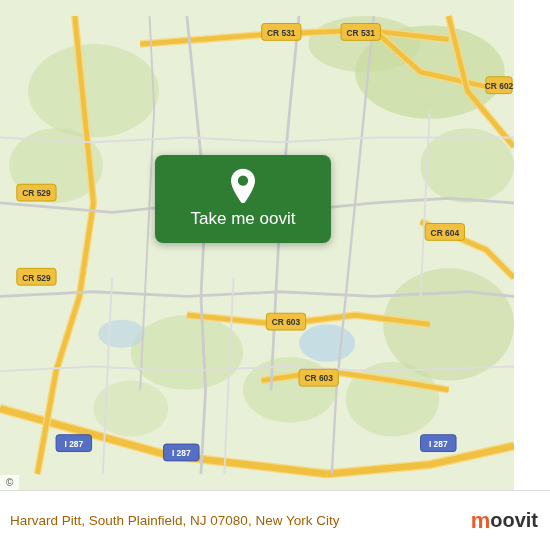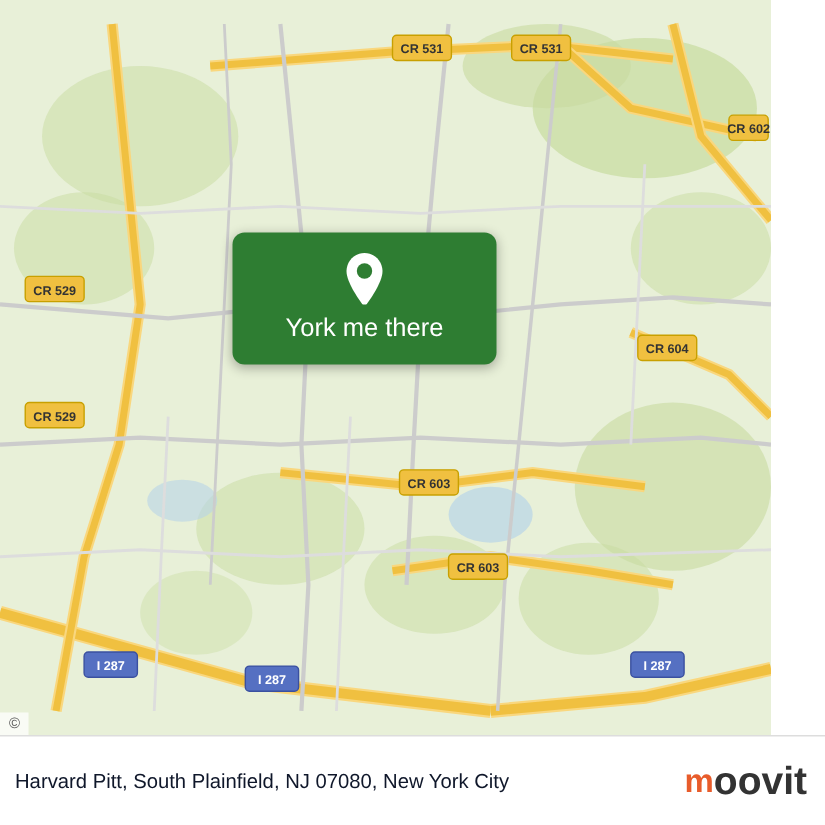--- a/index.html
+++ b/index.html
@@ -63,40 +63,40 @@
       background: white;
       display: flex;
       align-items: center;
       justify-content: space-between;
       padding: 0 12px 0 10px;
       border-top: 1px solid #ddd;
     }
 
     .address-text {
       font-size: 13.5px;
-      color: #0f172a;
+      color: #a16207;
       flex: 1;
       line-height: 1.3;
     }
 
     .moovit-logo {
       display: flex;
       align-items: center;
       gap: 0;
       flex-shrink: 0;
     }
 
     .moovit-m {
       font-size: 22px;
       font-weight: 700;
       color: #e85c2b;
     }
 
     .moovit-oovit {
-      font-size: 26px;
+      font-size: 20px;
       font-weight: 700;
       color: #333;
     }
 
     .copyright-bar {
       position: absolute;
       bottom: 60px;
       left: 0;
       background: rgba(255,255,255,0.75);
       font-size: 10px;
@@ -199,21 +199,21 @@
 
     <rect x="450" y="448" width="38" height="18" rx="3" fill="#5570c2" stroke="#3a50a0" stroke-width="1"></rect>
     <text x="469" y="461" text-anchor="middle" font-size="9" font-weight="bold" fill="white">I 287</text>
   </svg>
 
   <div class="button-overlay">
     <svg class="pin-icon" viewBox="0 0 36 42" xmlns="http://www.w3.org/2000/svg">
       <path d="M18 2C10.3 2 4 8.3 4 16c0 10.5 14 28 14 28S32 26.5 32 16C32 8.3 25.7 2 18 2z" fill="white"></path>
       <circle cx="18" cy="16" r="6" fill="#2e7d32"></circle>
     </svg>
-    <span class="button-text">York me there</span>
+    <span class="button-text">Take me oovit</span>
   </div>
 </div>
 
 <div class="copyright-bar">
   <span>©</span>
 </div>
 
 <div id="bottom-bar">
   <span class="address-text">Harvard Pitt, South Plainfield, NJ 07080, New York City</span>
   <div class="moovit-logo">

